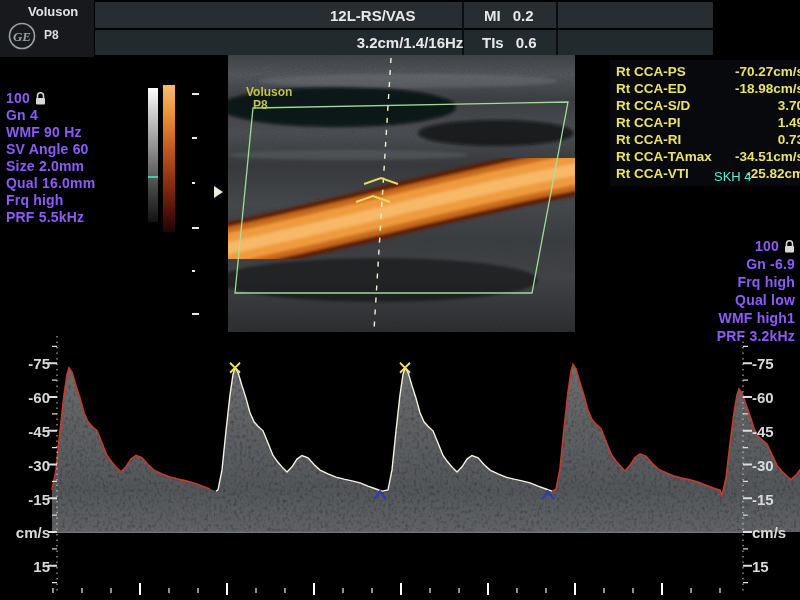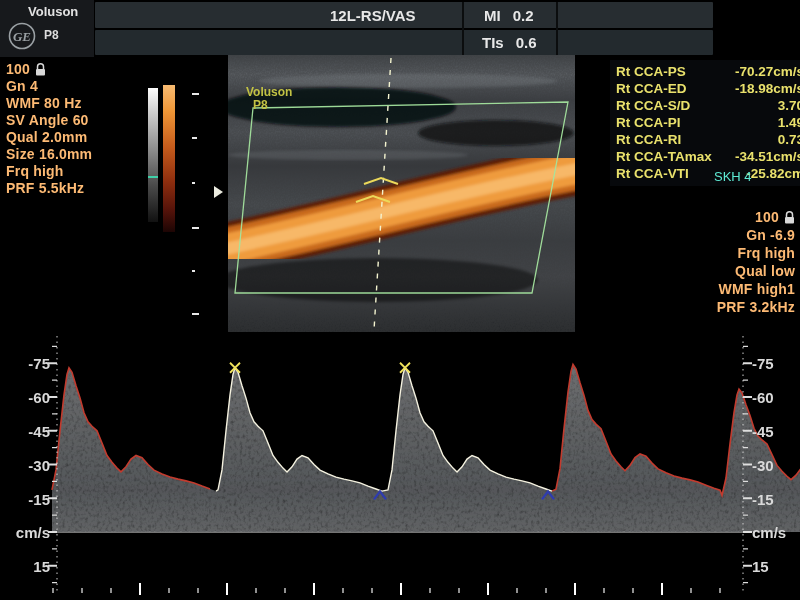--- a/index.html
+++ b/index.html
@@ -15,21 +15,21 @@
   .strip.s2{top:30px;height:25px;background:#222арrgb;} 
   .strip.s2{background:#232a2e;}
   .vdiv{top:2px;width:2px;height:53px;background:#0b0d0e;}
   .hdr-text{font-size:15px;font-weight:bold;color:#e8e8e8;}
   .hdr-probe{left:330px;top:7px;width:160px;text-align:left;}
   .hdr-depth{left:330px;top:34px;width:160px;text-align:center;}
   .hdr-mi{left:484px;top:7px;}
   .hdr-tis{left:482px;top:34px;text-align:center;}
   .hdr-val{margin-left:12px;}
   
-  .pcol{line-height:17px;font-size:14px;font-weight:bold;color:#fdba74;letter-spacing:.2px;}
+  .pcol{line-height:17px;font-size:14px;font-weight:bold;color:#8b5cf6;letter-spacing:.2px;margin-top:29px;}
   #left-params{left:6px;top:61px;}
   #right-params{right:5px;top:208px;text-align:right;line-height:18px;}
   .lockrow{display:flex;align-items:center;gap:5px;}
   #right-params .lockrow{justify-content:flex-end;}
   
   .graybar{left:148px;top:88px;width:10px;height:134px;
      background:linear-gradient(#fdfdfd,#cfcfcf 18%,#8f8f8f 45%,#4c4c4c 72%,#111 100%);}
   .graybar-mark{left:148px;top:176px;width:10px;height:2px;background:#3fd0a8;}
   .colorbar{left:163px;top:85px;width:12px;height:147px;
      background:linear-gradient(#f8bb72,#ef9636 18%,#c65c1c 42%,#8d2d0e 66%,#55130a 85%,#1d0504 100%);}
@@ -66,37 +66,38 @@
   </div>
   <div class="abs strip s1"></div>
   <div class="abs strip s2"></div>
   <div class="abs vdiv" style="left:462px"></div>
   <div class="abs vdiv" style="left:556px"></div>
 
   <div class="abs hdr-text hdr-probe">12L-RS/VAS</div>
   <div class="abs hdr-text hdr-mi">
     <span>MI</span><span class="hdr-val">0.2</span>
   </div>
+  <div class="abs hdr-text hdr-depth">3.2cm/1.4/16Hz</div>
   <div class="abs hdr-text hdr-tis">
     <span>TIs</span><span class="hdr-val">0.6</span>
   </div>
 
   <div class="abs pcol" id="left-params">
     <div class="lockrow">
       <span>100</span>
       <svg width="11" height="13" viewBox="0 0 11 13">
         <path d="M2.5,6 V3.8 a3,3 0 0 1 6,0 V6" fill="none" stroke="#d8d8d8" stroke-width="1.5"></path>
         <rect x="1" y="6" width="9" height="6.5" rx="1" fill="#d8d8d8"></rect>
       </svg>
     </div>
     <div>Gn 4</div>
-    <div>WMF 80 Hz</div>
+    <div>WMF 90 Hz</div>
     <div>SV Angle 60</div>
-    <div>Qual 2.0mm</div>
-    <div>Size 16.0mm</div>
+    <div>Size 2.0mm</div>
+    <div>Qual 16.0mm</div>
     <div>Frq high</div>
     <div>PRF 5.5kHz</div>
   </div>
 
   <div class="abs graybar"></div>
   <div class="abs graybar-mark"></div>
   <div class="abs colorbar"></div>
   <div class="abs rmark" style="top:93px;width:7px"></div>
   <div class="abs rmark" style="top:137px;width:5px"></div>
   <div class="abs rmark" style="top:182px;width:3px"></div>

